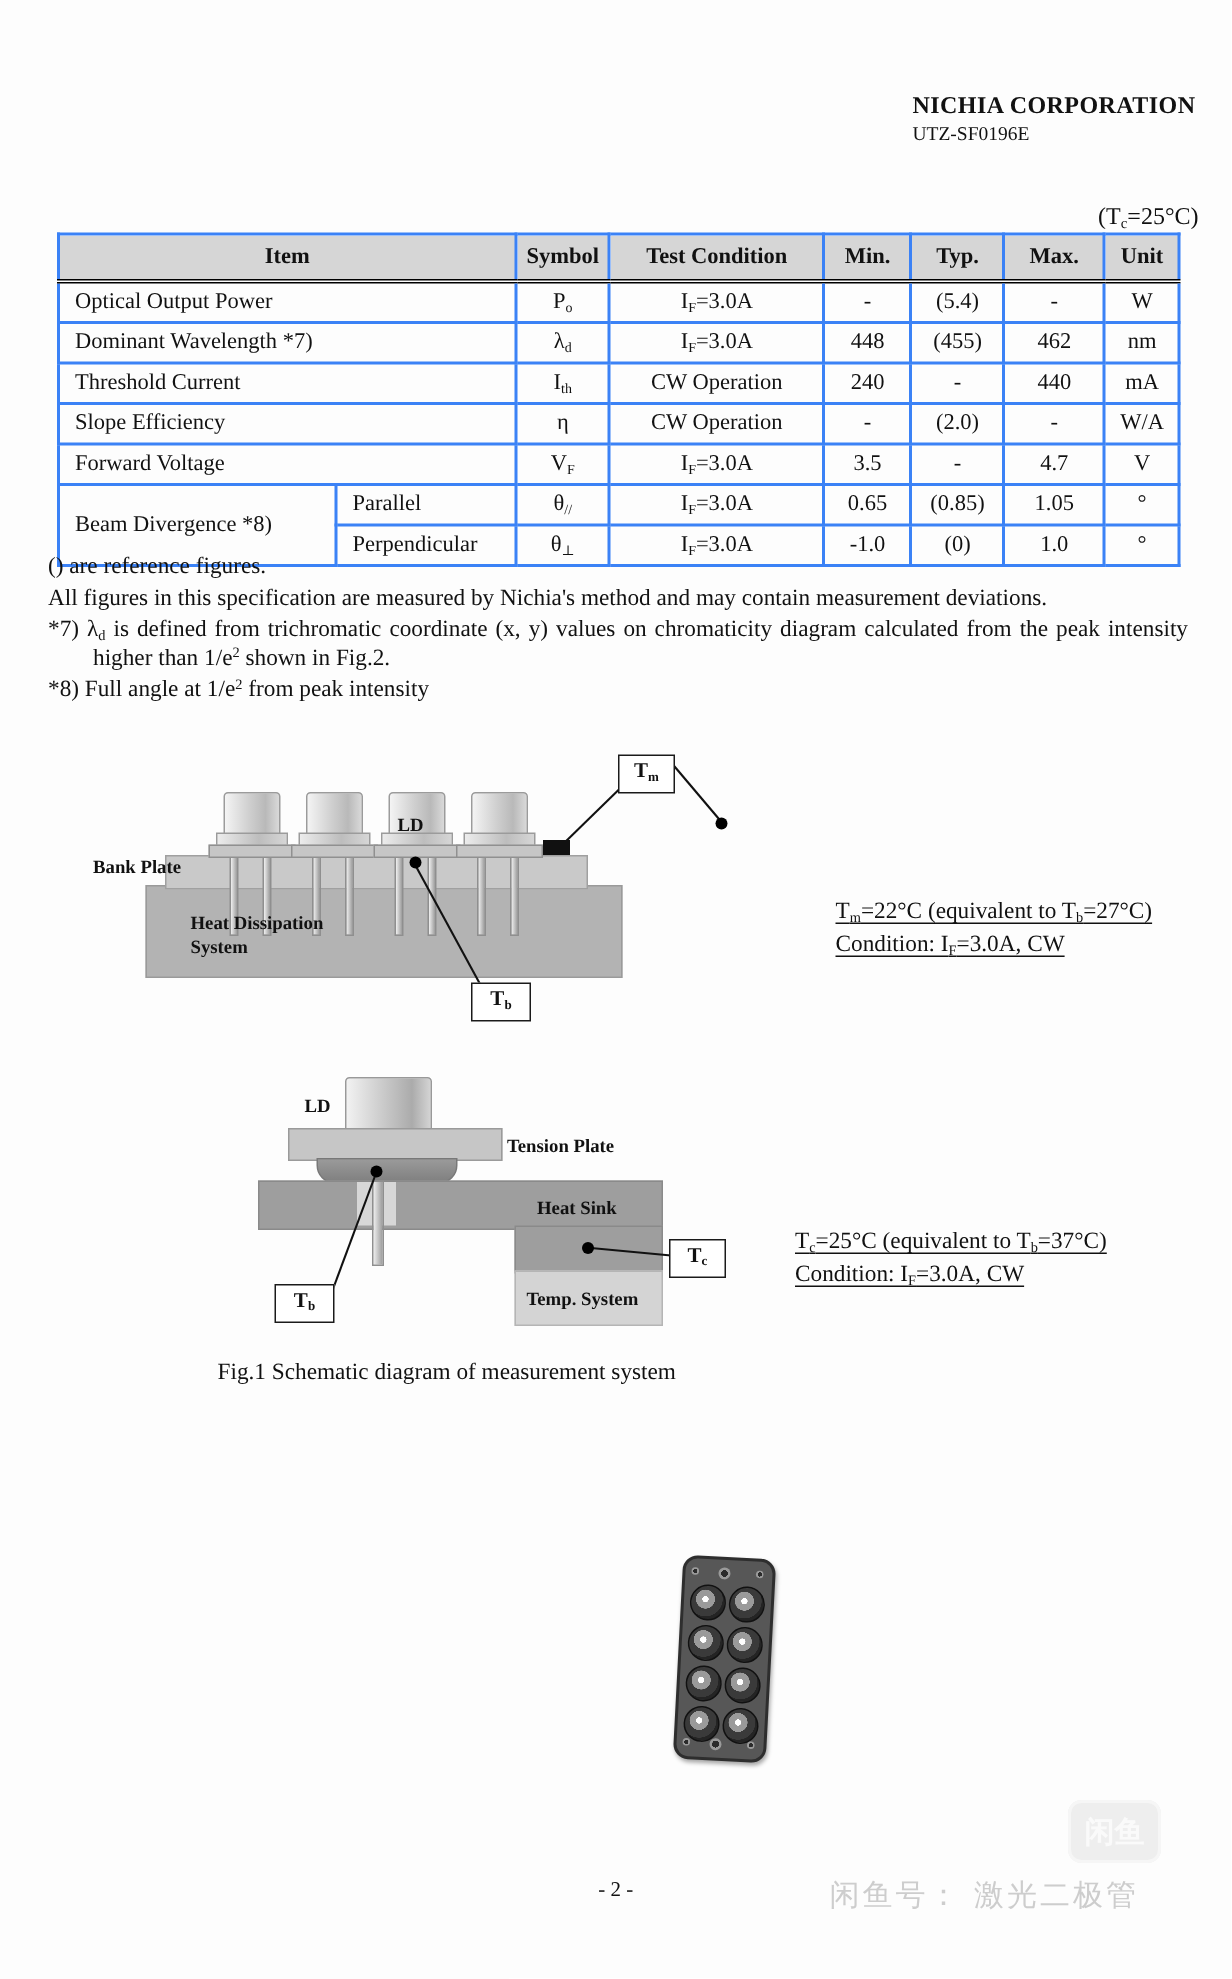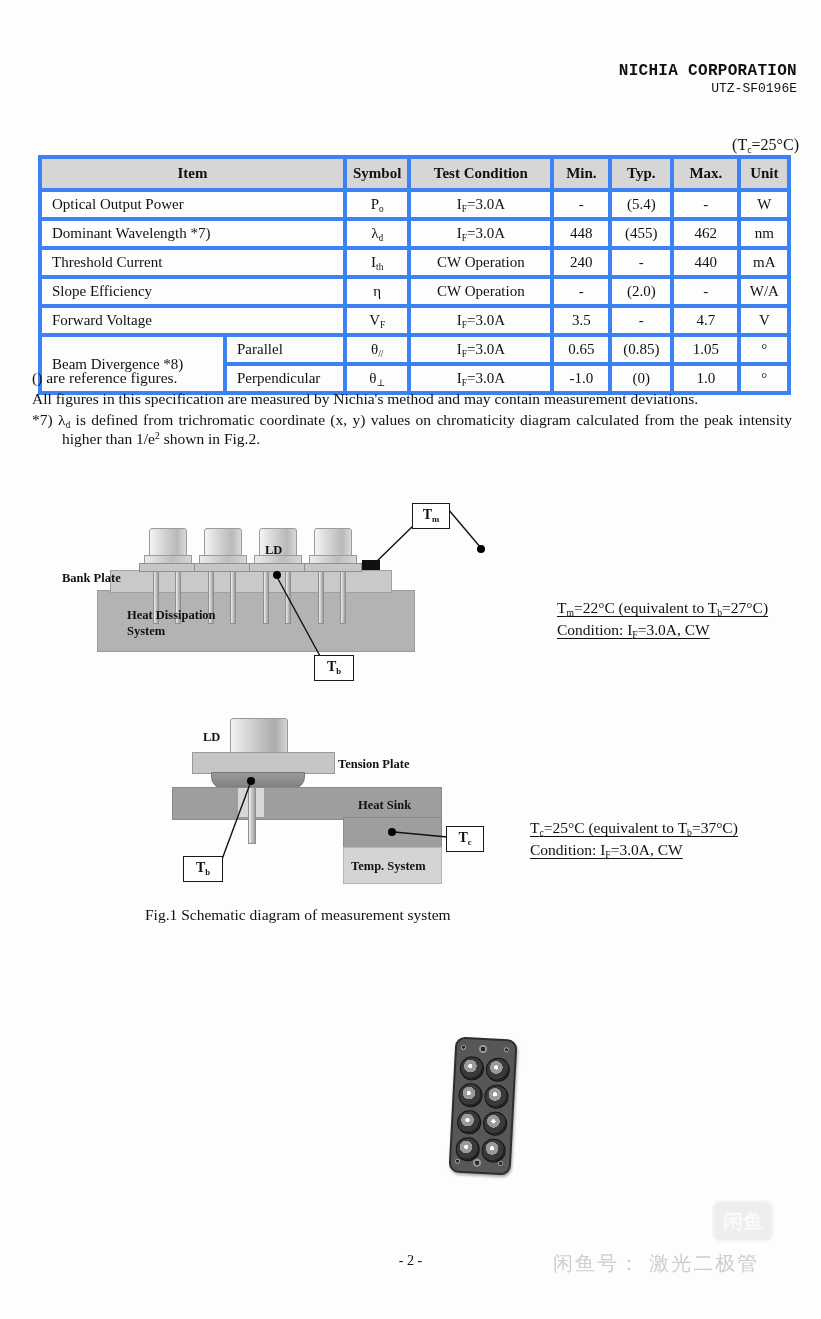--- a/index.html
+++ b/index.html
@@ -1,30 +1,30 @@
 <!DOCTYPE html>
 <html><head>
 <meta charset="utf-8">
 <style>
   html,body{margin:0;padding:0;background:#ffffff;}
   .page{
     position:relative;width:821px;height:1319px;background:#fdfdfd;
     font-family:"Liberation Serif","DejaVu Serif",serif;color:#111;overflow:hidden;
   }
   
-  .doc-header{position:absolute;top:61px;right:24px;text-align:right;line-height:1.25;font-family:Liberation Mono, monospace;}
+  .doc-header{position:absolute;top:61px;right:24px;line-height:1.25;}
   .company{font-weight:bold;font-size:16px;letter-spacing:.3px;}
   .doc-id{font-size:13px;}
   
   .sec-title{position:absolute;left:38px;top:129px;font-size:17.5px;}
   .temp-note{position:absolute;right:22px;top:136px;font-size:16px;}
   
   .spec-table{position:absolute;left:38px;top:155px;border-collapse:collapse;table-layout:fixed;
     border:2px solid #000;font-size:15px;}
-  .spec-table th,.spec-table td{border:4px solid #3b82f6;padding:0 6px;text-align:center;overflow:hidden;white-space:nowrap;}
+  .spec-table th,.spec-table td{border:2px solid #3b82f6;padding:0 6px;text-align:center;overflow:hidden;white-space:nowrap;}
   .spec-table th{background:#d6d6d6;font-weight:bold;height:29px;border-bottom:3px double #000;}
   .spec-table td{height:25px;}
   .spec-table td.left{text-align:left;padding-left:10px;}
   sub{font-size:.62em;vertical-align:-.3em;line-height:0;}
   sup{font-size:.62em;vertical-align:.5em;line-height:0;}
   
   .footnotes{position:absolute;left:32px;top:369px;width:760px;font-size:15.5px;line-height:1.22;}
   .footnotes p{margin:0 0 2px 0;}
   .fn-hang{padding-left:30px;text-indent:-30px;text-align:justify;}
   
@@ -168,20 +168,21 @@
       <td>1.0</td>
       <td>°</td>
     </tr>
   </tbody>
     </table>
 
   <div class="footnotes">
     <p>() are reference figures.</p>
     <p>All figures in this specification are measured by Nichia's method and may contain measurement deviations.</p>
     <p class="fn-hang"><span>*7) λ</span><sub>d</sub><span> is defined from trichromatic coordinate (x, y) values on chromaticity diagram calculated from the peak intensity higher than 1/e</span><sup>2</sup><span> shown in Fig.2.</span></p>
+    <p><span>*8) Full angle at 1/e</span><sup>2</sup><span> from peak intensity</span></p>
   </div>
 
   <div class="fig" style="top:500px;height:195px;">
 
     <div class="abs heat-block" style="left:97px;top:90px;width:316px;height:60px;"></div>
 
     <div class="abs bank-plate" style="left:110px;top:70px;width:280px;height:21px;"></div>
 
     <div class="pin" style="left:153px;top:70px;height:52px;"></div>
     <div class="pin" style="left:175px;top:70px;height:52px;"></div>

